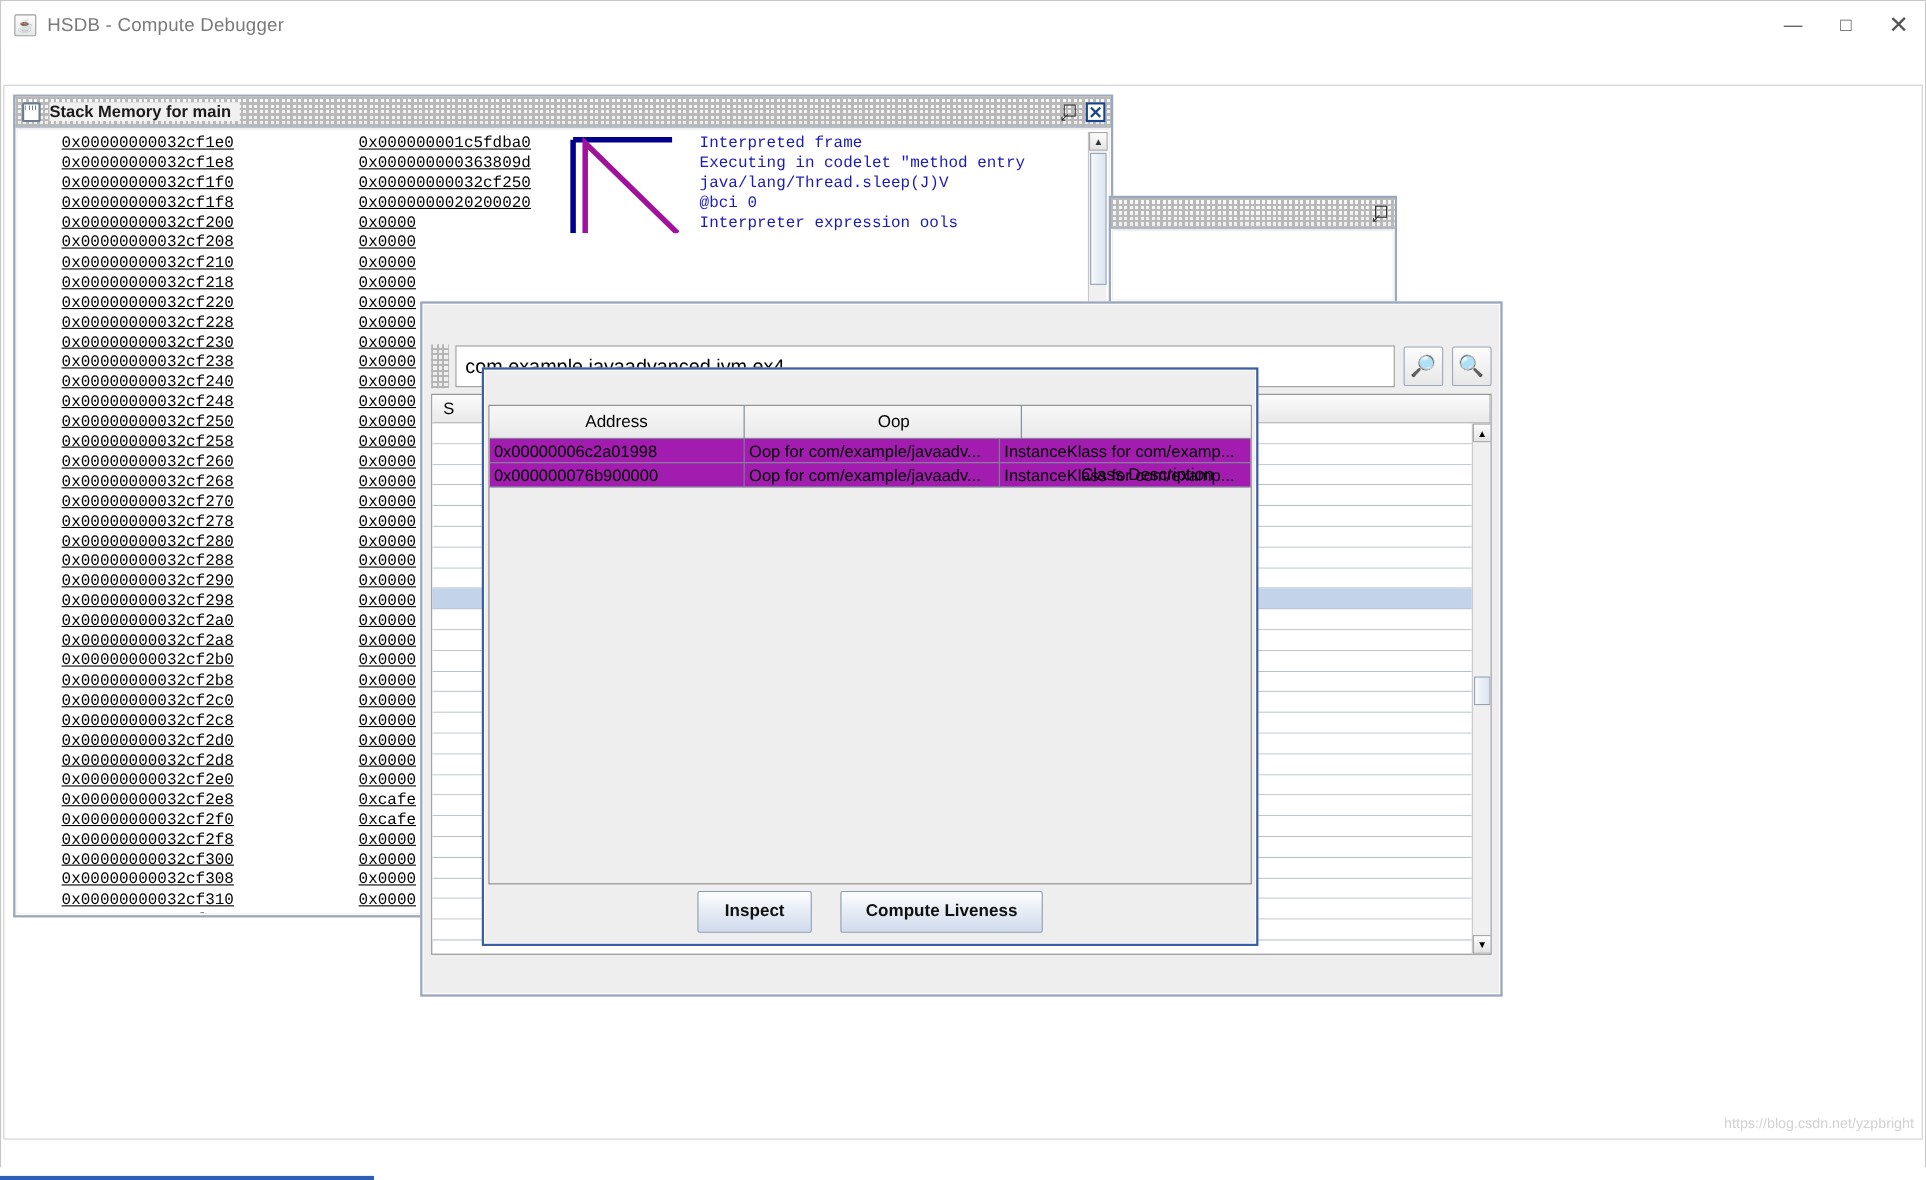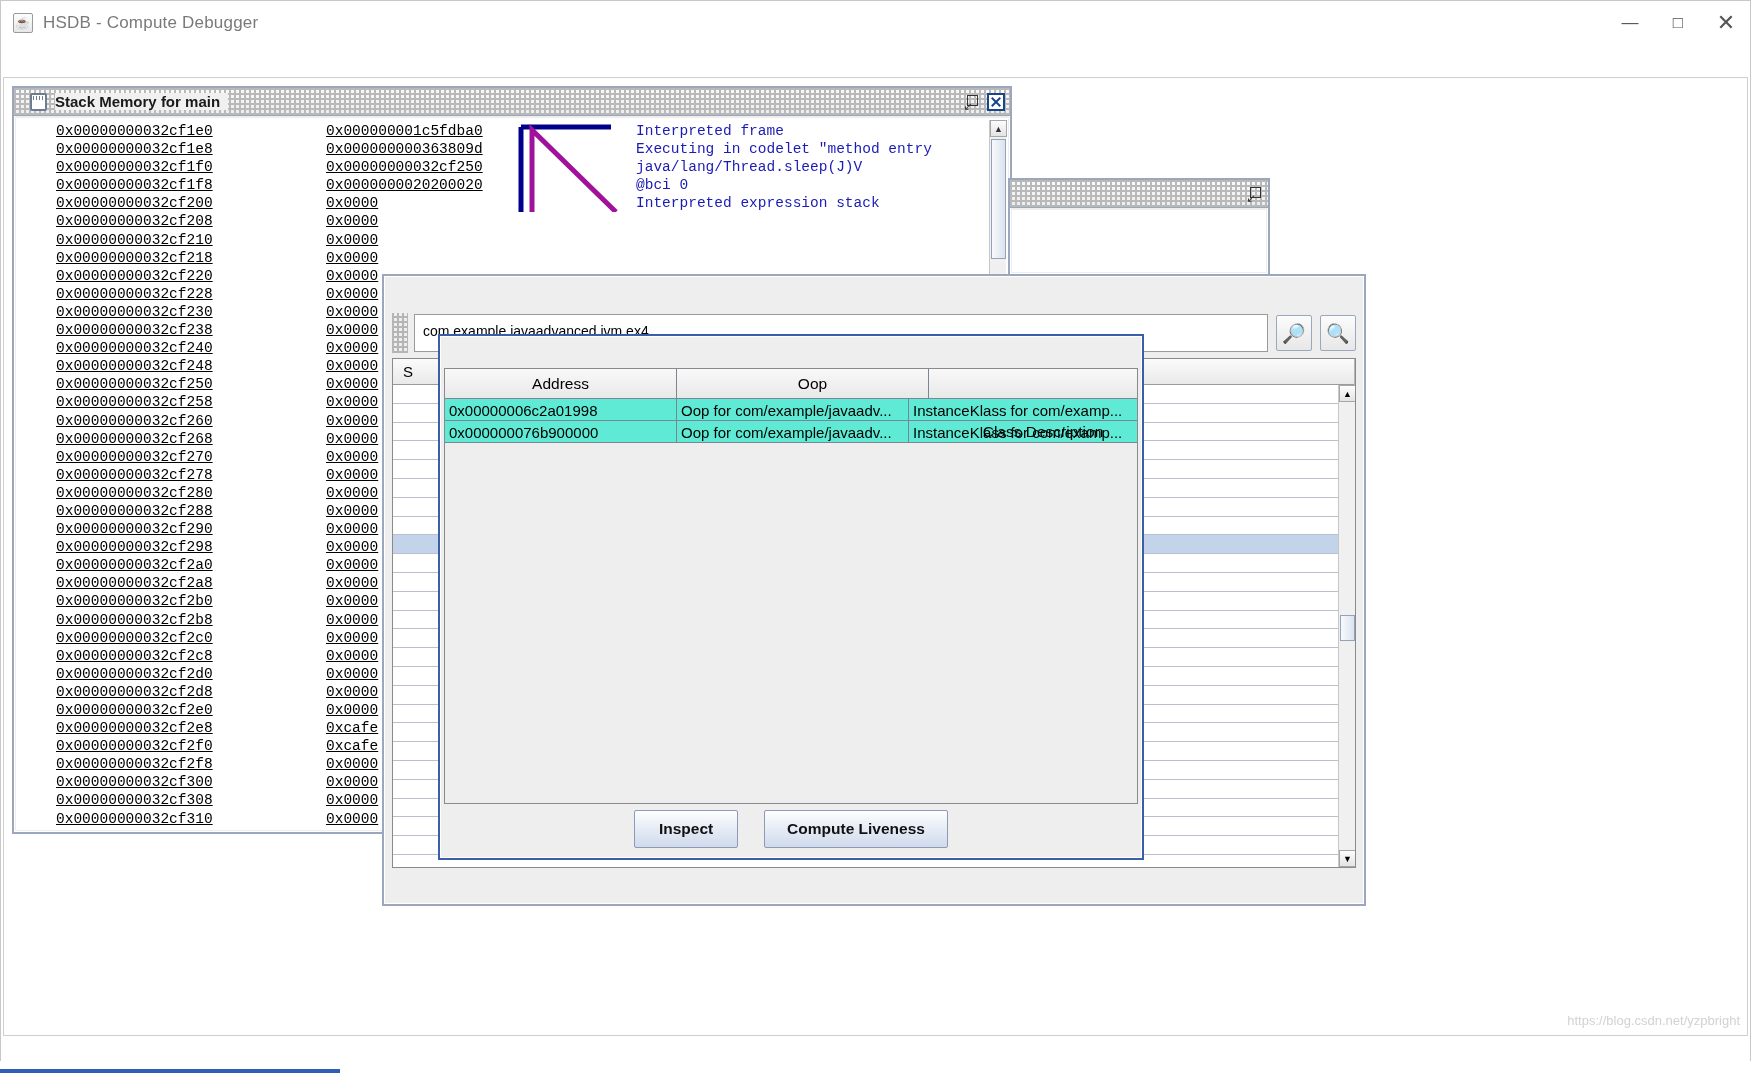--- a/index.html
+++ b/index.html
@@ -45,21 +45,21 @@
   }
 
   
   .iframe-win { position:absolute; background:#eeeeee; border:2px solid #9aa7bd; box-shadow:0 0 0 1px #ffffff inset; }
   .iframe-title {
     height:28px; display:flex; align-items:center;
     background:
       repeating-linear-gradient(90deg,#8595b5 0 2px, transparent 2px 5px),
       repeating-linear-gradient(0deg,#8595b5 0 2px, transparent 2px 5px),
       linear-gradient(#f4f6fa,#dfe5f0);
-    border-bottom:1px solid #9aa7bd; padding-left:16px; position:relative;
+    border-bottom:1px solid #9aa7bd; padding-left:6px; position:relative;
   }
   .iframe-title.plain {
     background:
       repeating-linear-gradient(90deg,#b9b9b9 0 2px, transparent 2px 5px),
       repeating-linear-gradient(0deg,#b9b9b9 0 2px, transparent 2px 5px),
       linear-gradient(#fbfbfb,#ececec);
   }
   .frame-icon {
     width:17px; height:18px; background:#fff; border:2px solid #6d7c90; border-radius:2px;
     margin-right:8px; position:relative; flex:none;
@@ -121,21 +121,21 @@
   #histogram-window { left:378px; top:196px; width:984px; height:632px; }
   .hist-body { position:absolute; left:2px; top:30px; right:2px; bottom:2px; background:#eeeeee; }
   .hist-toolbar { position:absolute; left:6px; top:6px; right:6px; height:42px; display:flex; align-items:center; }
   .hist-drag {
     width:16px; height:40px; flex:none; margin-right:6px;
     background: repeating-linear-gradient(0deg,#b5b5b5 0 2px, transparent 2px 5px),
                 repeating-linear-gradient(90deg,#b5b5b5 0 2px, transparent 2px 5px);
   }
   .hist-field {
     flex:1; height:38px; background:#fff; border:1px solid #9a9a9a;
-    font-size:14px; color:#000; padding:8px 8px 0 8px; overflow:hidden; white-space:nowrap;
+    font-size:18px; color:#000; padding:8px 8px 0 8px; overflow:hidden; white-space:nowrap;
   }
   .tool-icon {
     width:36px; height:36px; margin-left:8px; flex:none;
     background:linear-gradient(#fcfcfc,#e7e7e7); border:1px solid #9aa7bd; border-radius:2px;
     display:flex; align-items:center; justify-content:center; font-size:19px; color:#2b3f66;
   }
   .hist-table-wrap {
     position:absolute; left:6px; top:52px; right:6px; bottom:34px;
     background:#ffffff; border:1px solid #8a8a8a; overflow:hidden;
   }
@@ -161,21 +161,21 @@
     border-bottom:1px solid #7f92b8;
   }
   .dlg-body { position:absolute; left:2px; top:30px; right:2px; bottom:2px; background:#eeeeee; }
   .dlg-table { position:absolute; left:2px; top:2px; right:2px; height:436px; background:#eeeeee; border:1px solid #8a8a8a; overflow:hidden; }
   .dlg-head { height:30px; background:linear-gradient(#f8f8f8,#e9e9e9); border-bottom:1px solid #7c8594; display:flex;gap:20px; }
   .dlg-head .c {
     font-size:15.5px; color:#000; display:flex; align-items:center; justify-content:center;
     border-right:1px solid #7c8594; height:30px; overflow:hidden; white-space:nowrap;
   }
   .dlg-head .c:last-child { border-right:none;margin-top:48px; }
-  .dlg-row { height:22px; display:flex; background:#5eead4; border-bottom:1px solid #7c8594; }
+  .dlg-row { height:22px; display:flex; background:#a21caf; border-bottom:1px solid #7c8594; }
   .dlg-row .c {
     font-size:15px; color:#000; display:flex; align-items:center; padding-left:4px;
     border-right:1px solid #7c8594; height:22px; overflow:hidden; white-space:nowrap;
   }
   .dlg-row .c:last-child { border-right:none; }
   .dlg-buttons {
     position:absolute; left:0; right:0; bottom:6px; height:42px;
     display:flex; align-items:center; justify-content:center; gap:26px;
   }
   .btn {
@@ -229,21 +229,21 @@
         <div class="stack-body">
           <div class="mono stack-col" id="stack-col-addr"><div>0x00000000032cf1e0</div><div>0x00000000032cf1e8</div><div>0x00000000032cf1f0</div><div>0x00000000032cf1f8</div><div>0x00000000032cf200</div><div>0x00000000032cf208</div><div>0x00000000032cf210</div><div>0x00000000032cf218</div><div>0x00000000032cf220</div><div>0x00000000032cf228</div><div>0x00000000032cf230</div><div>0x00000000032cf238</div><div>0x00000000032cf240</div><div>0x00000000032cf248</div><div>0x00000000032cf250</div><div>0x00000000032cf258</div><div>0x00000000032cf260</div><div>0x00000000032cf268</div><div>0x00000000032cf270</div><div>0x00000000032cf278</div><div>0x00000000032cf280</div><div>0x00000000032cf288</div><div>0x00000000032cf290</div><div>0x00000000032cf298</div><div>0x00000000032cf2a0</div><div>0x00000000032cf2a8</div><div>0x00000000032cf2b0</div><div>0x00000000032cf2b8</div><div>0x00000000032cf2c0</div><div>0x00000000032cf2c8</div><div>0x00000000032cf2d0</div><div>0x00000000032cf2d8</div><div>0x00000000032cf2e0</div><div>0x00000000032cf2e8</div><div>0x00000000032cf2f0</div><div>0x00000000032cf2f8</div><div>0x00000000032cf300</div><div>0x00000000032cf308</div><div>0x00000000032cf310</div><div>0x00000000032cf318</div></div>
           <div class="mono stack-col" id="stack-col-val"><div>0x000000001c5fdba0</div><div>0x000000000363809d</div><div>0x00000000032cf250</div><div>0x0000000020200020</div><div>0x0000</div><div>0x0000</div><div>0x0000</div><div>0x0000</div><div>0x0000</div><div>0x0000</div><div>0x0000</div><div>0x0000</div><div>0x0000</div><div>0x0000</div><div>0x0000</div><div>0x0000</div><div>0x0000</div><div>0x0000</div><div>0x0000</div><div>0x0000</div><div>0x0000</div><div>0x0000</div><div>0x0000</div><div>0x0000</div><div>0x0000</div><div>0x0000</div><div>0x0000</div><div>0x0000</div><div>0x0000</div><div>0x0000</div><div>0x0000</div><div>0x0000</div><div>0x0000</div><div>0xcafe</div><div>0xcafe</div><div>0x0000</div><div>0x0000</div><div>0x0000</div><div>0x0000</div><div>0x0000</div></div>
 
           <svg class="frame-lines" viewBox="0 0 120 90">
             <polyline points="5,5 5,90" stroke="#00008b" stroke-width="5" fill="none"></polyline>
             <polyline points="5,5 95,5" stroke="#00008b" stroke-width="5" fill="none"></polyline>
             <polyline points="16,90 16,8 100,90" stroke="#a0129c" stroke-width="5" fill="none"></polyline>
           </svg>
 
-          <div class="mono frame-annot"><div>Interpreted frame</div><div>Executing in codelet "method entry</div><div>java/lang/Thread.sleep(J)V</div><div>@bci 0</div><div>Interpreted expression stack</div></div>
+          <div class="mono frame-annot"><div>Interpreted frame</div><div>Executing in codelet "method entry</div><div>java/lang/Thread.sleep(J)V</div><div>@bci 0</div><div>Interpreter expression ools</div></div>
 
           <div class="vscroll">
             <div class="arrow-up">▲</div>
             <div class="thumb" style="top:19px; height:120px;"></div>
             <div class="arrow-dn">▼</div>
           </div>
         </div>
       </div>
 
       <div class="iframe-win" id="hidden-window">

